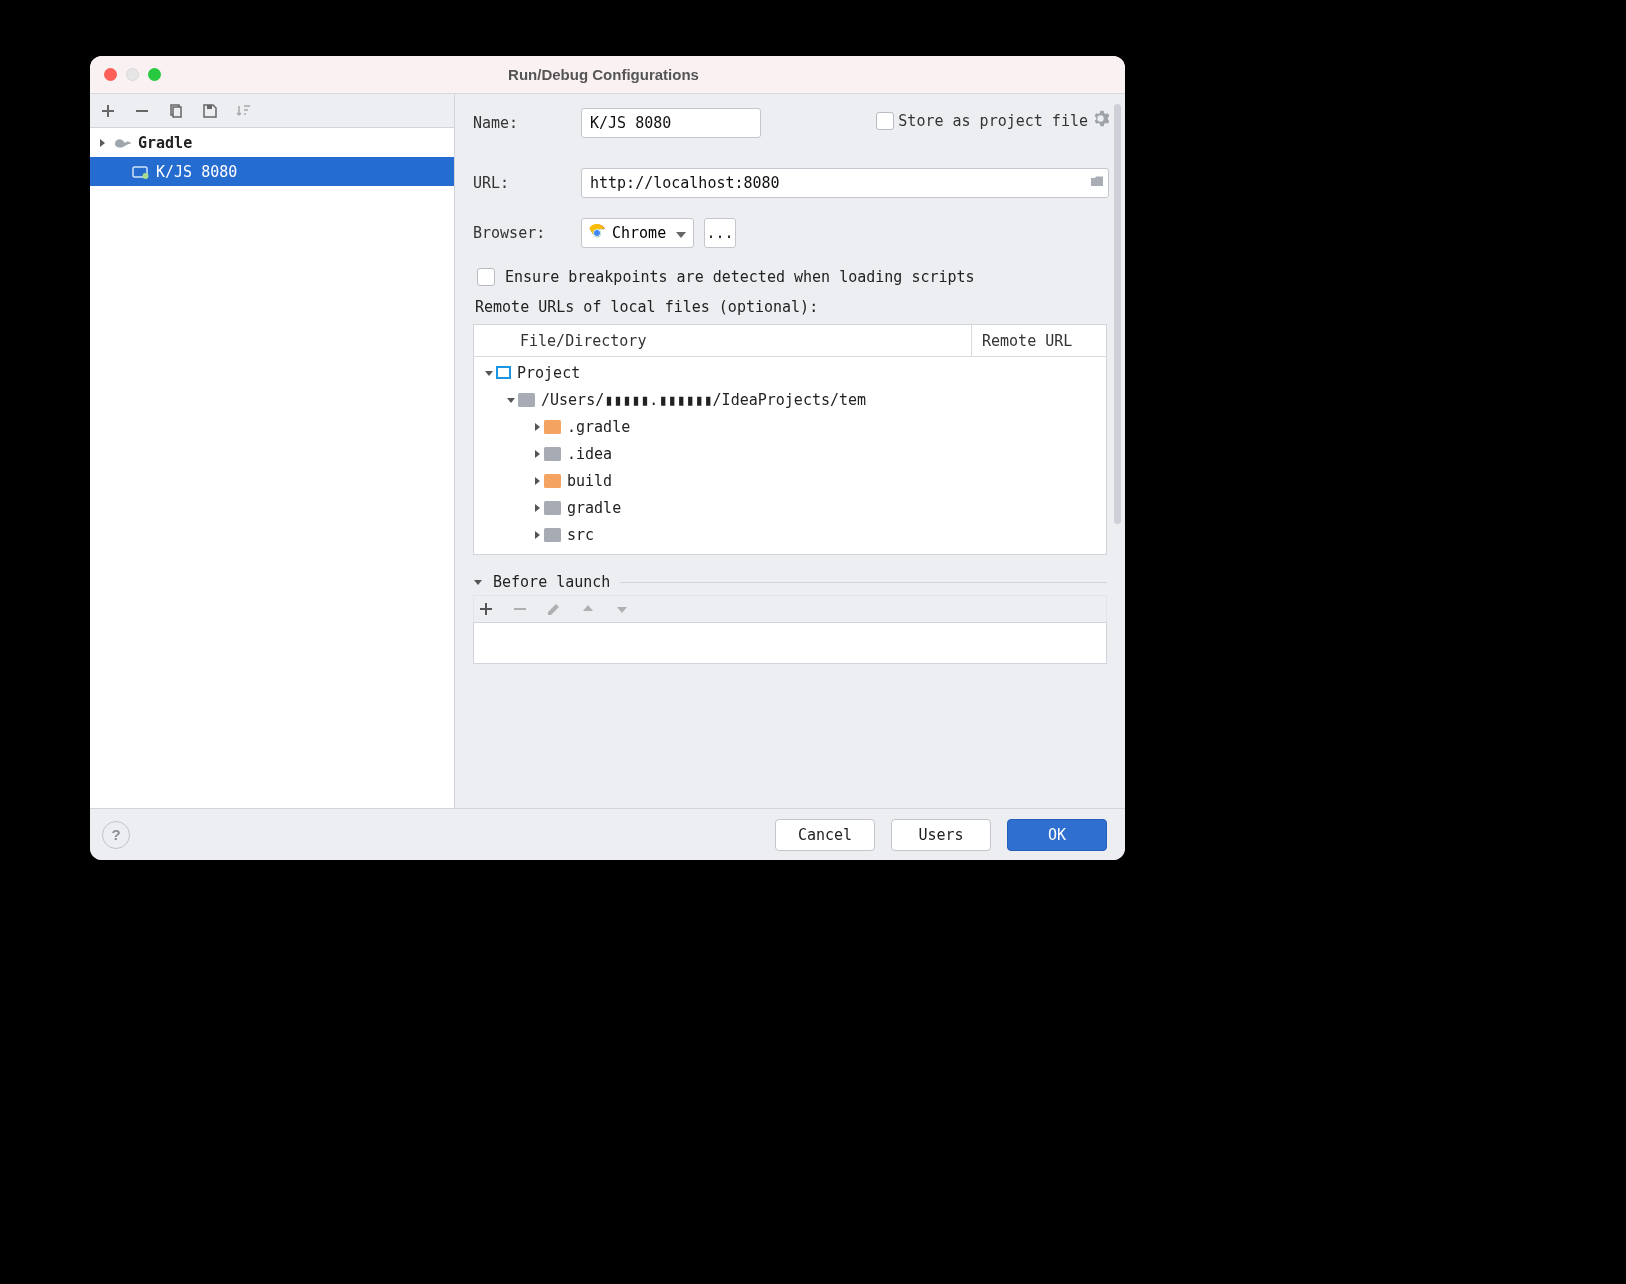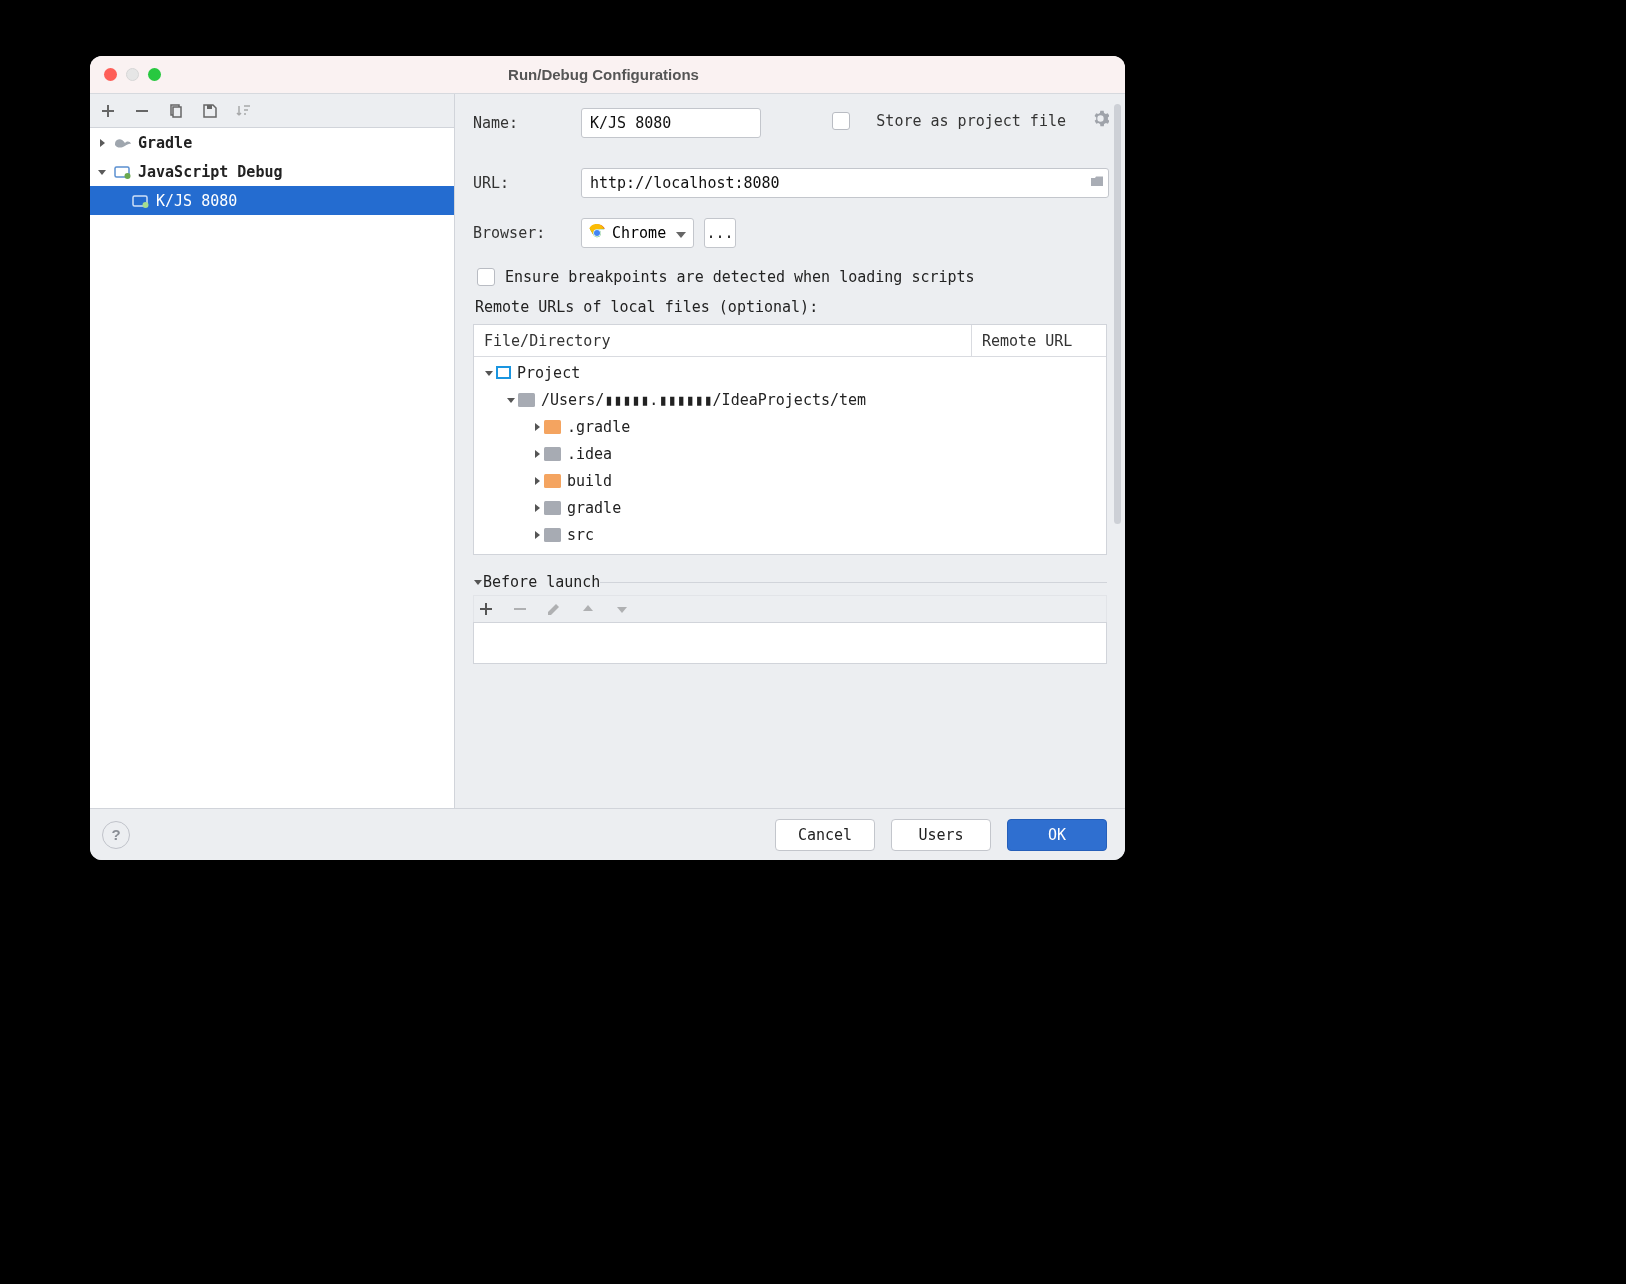--- a/index.html
+++ b/index.html
@@ -116,43 +116,43 @@
   }
   .more-btn {
     width:32px;height:30px;border:1px solid #c3c6cc;border-radius:3px;
     background:#fff;display:inline-flex;align-items:center;justify-content:center;
     margin-left:10px;cursor:pointer;
   }
 
   .checkbox-line { display:flex; align-items:center; gap:10px; margin:2px 0 12px 4px; }
   .chk { width:18px;height:18px;border:1px solid #b9bcc3;border-radius:3px;background:#fff; }
 
-  .store-line { position:absolute; top:16px; right:16px; display:flex; align-items:center; gap:26px; color:#333; }
+  .store-line { position:absolute; top:16px; right:16px; display:flex; align-items:center; gap:4px; color:#333; }
   .store-line .gear { color:#9fa3aa; }
 
   .remote-title { margin: 6px 2px 8px; }
 
   
   .file-table { border:1px solid #d1d4da; background:#fff; }
-  .ft-head { display:flex; height:32px; border-bottom:1px solid #d9dbe0; }
+  .ft-head { display:flex; height:32px; border-bottom:1px solid #d9dbe0;padding-left:36px; }
   .ft-head div { display:flex; align-items:center; padding:0 10px; color:#333; }
   .ft-head .c1 { flex:1; border-right:1px solid #d9dbe0; }
   .ft-head .c2 { width:134px; }
   .ft-body { padding:2px 0 6px; font-size:15px;}
   .ft-row { display:flex; align-items:center; height:27px; }
   .ft-row .indent { flex-shrink:0; }
   .ft-row .caret { width:14px; color:#555; display:flex; justify-content:center; }
   .ft-row .caret svg{width:10px;height:10px}
   .fld-ico { width:17px;height:14px; display:inline-block; margin-right:6px; border-radius:1.5px; }
   .fld-orange{background:#f4a460;}
   .fld-grey{background:#a7abb3;}
   .proj-box{width:15px;height:13px;border:2px solid #1a95e0;display:inline-block;margin-right:6px;}
 
   
-  .before-launch { display:flex; align-items:center; margin:18px 0 4px; }
+  .before-launch { display:flex; align-items:center; gap:10px; margin:18px 0 4px; }
   .before-launch .caret svg{width:10px;height:10px;}
   .before-launch hr { flex:1; border:none; border-top:1px solid #d1d4da; }
   .bl-toolbar { display:flex; gap:18px; padding:5px 4px; border:1px solid #e2e4e8; border-bottom:none;}
   .bl-list { height:42px; background:#fff; border:1px solid #d1d4da; }
 
   
   .bottom {
     height:52px; border-top:1px solid #d1d4da;
     display:flex; align-items:center; justify-content:space-between;
     padding:0 18px 0 12px; background:#eceef1;
@@ -231,34 +231,20 @@
                 <path d="M3 1l5 4-5 4z" fill="currentColor"></path>
               </svg>
           </span>
           <span class="tree-icon">
             <svg viewBox="0 0 18 14">
                 <path d="M1 9c2 3 5 3 8 2 3-1 5-4 8-3-1-3-4-3-6-1C9 4 6 2 3 4c-2 1-2 3-2 5z" fill="#9fa6ae"></path>
               </svg>
           </span>
           <strong>Gradle</strong>
         </div>
-        <div class="row lv1">
-          <span class="caret">
-            <svg viewBox="0 0 10 10">
-                <path d="M1 3l4 5 4-5z" fill="currentColor"></path>
-              </svg>
-          </span>
-          <span class="tree-icon">
-            <svg viewBox="0 0 18 14">
-                <rect x="1" y="2" width="14" height="10" rx="1.5" fill="none" stroke="#5a8fd0" stroke-width="1.5"></rect>
-                <circle cx="13.5" cy="11" r="3" fill="#6aa84f"></circle>
-              </svg>
-          </span>
-          <strong>JavaScript Debug</strong>
-        </div>
         <div class="row lv2 selected">
           <span class="tree-icon">
             <svg viewBox="0 0 18 14">
                 <rect x="1" y="2" width="14" height="10" rx="1.5" fill="none" stroke="#cfe1f7" stroke-width="1.5"></rect>
                 <circle cx="13.5" cy="11" r="3" fill="#a6dd8e"></circle>
               </svg>
           </span>
           <span>K/JS 8080</span>
         </div>
       </div>

